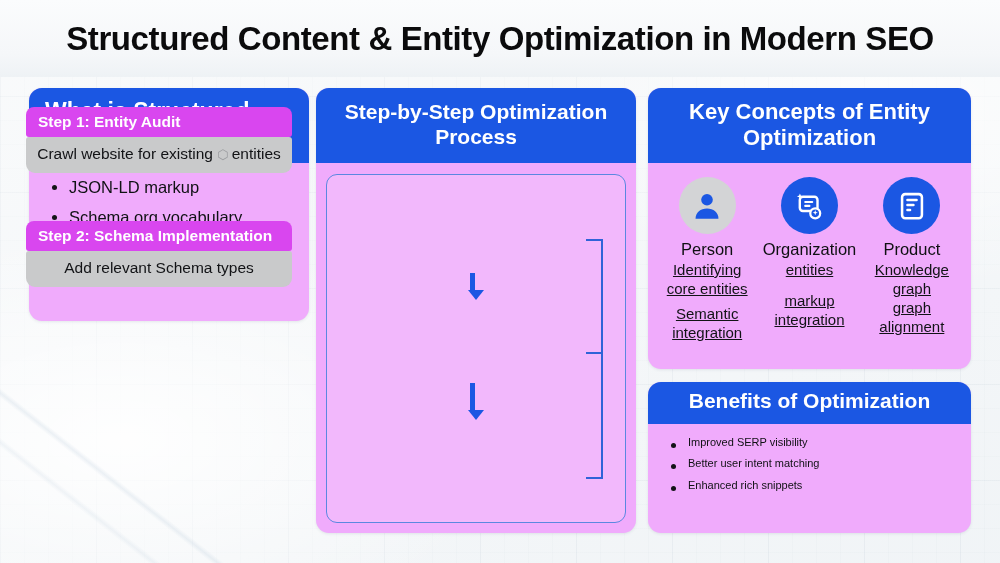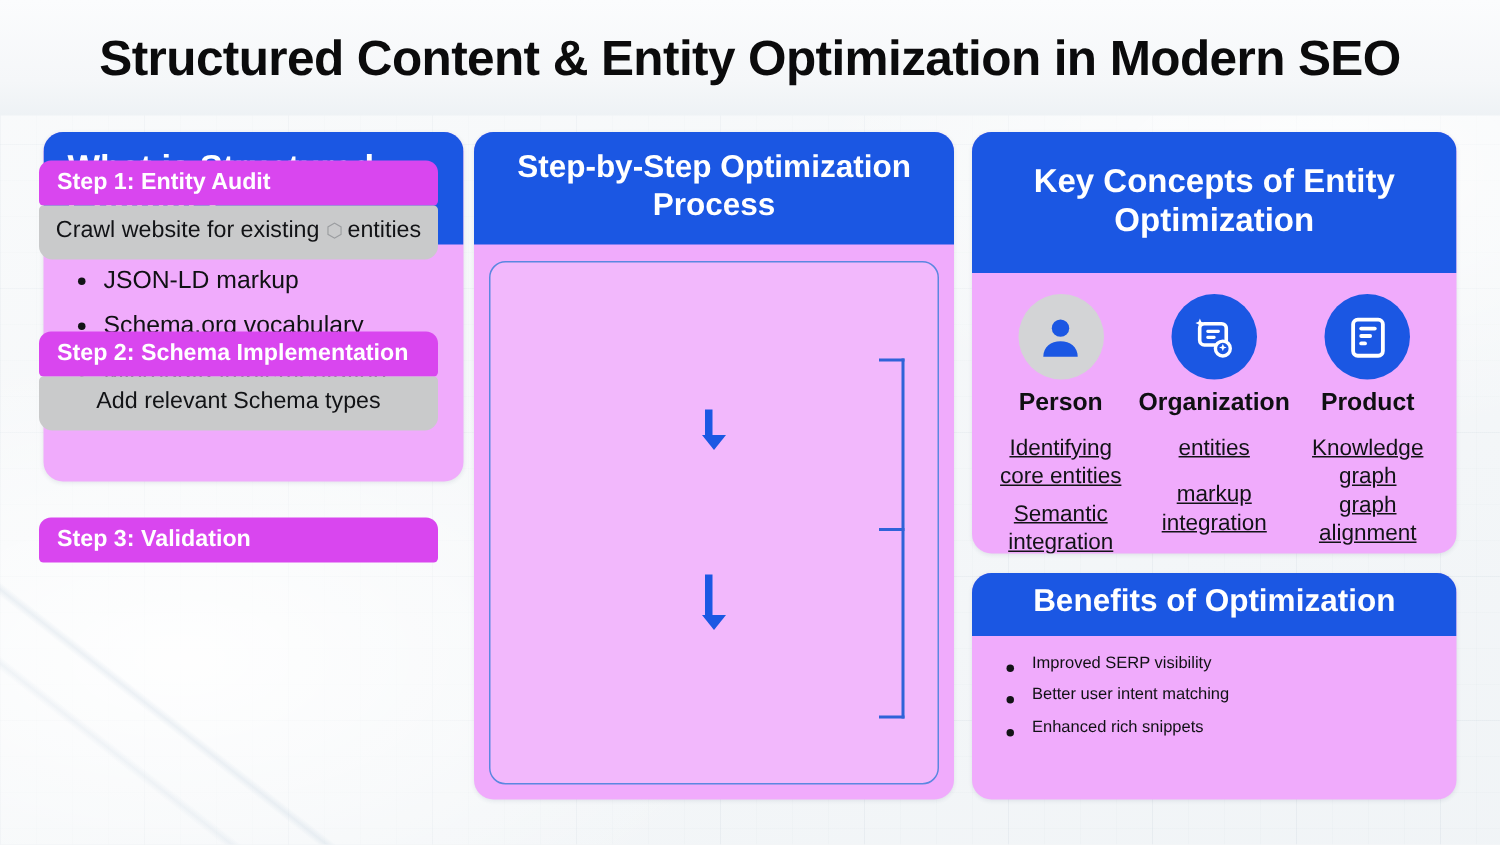--- a/index.html
+++ b/index.html
@@ -129,35 +129,35 @@
 
   
   .rail { position:absolute; background:#2f63d8; }
   #rail-v   { left:601px; top:239px;  width:2px;  height:240px; }
   #rail-h1  { left:586px; top:239px;  width:17px; height:2px; }
   #rail-h2  { left:586px; top:352px;  width:17px; height:2px; }
   #rail-h3  { left:586px; top:477px;  width:17px; height:2px; }
 
   
   #col-concepts { left:648px; top:88px; width:323px; height:281px; }
-  #col-concepts .card-head { height:94px; font-size:22px; padding-top:9px; }
+  #col-concepts .card-head { height:75px; font-size:22px; padding-top:9px; }
 
   .concepts { display:flex; padding:14px 8px 0 8px; }
   .concept { flex:1; display:flex; flex-direction:column; align-items:center; }
   .concept-icon {
     width:57px; height:57px; border-radius:50%;
     display:flex; align-items:center; justify-content:center;
     margin-bottom:6px;
   }
   .icon-person  { background:#d3d4d6; }
   .icon-org     { background:#1b57e3; }
   .icon-product { background:#1b57e3; }
   .concept-name {
-    font-size:16.5px; font-weight:bold; color:#0f1012;
-    margin-bottom:12px; white-space:nowrap;
+    font-size:16.5px; font-weight:normal; color:#0f1012;
+    margin-bottom:2px; white-space:nowrap;
   }
   .concept-lines {
     font-size:15px; color:#121316; text-align:center;
     line-height:1.26;
   }
   .concept-lines .grp { display:block;text-decoration:underline; }
   .concept-lines .gap { display:block; height:6px; }
   .pad-1 { padding-top:0; }
   .pad-2 { padding-top:0; }
 
@@ -209,21 +209,20 @@
   <div class="step-title">Step 2: Schema Implementation</div>
   <div class="step-body">Add relevant Schema types</div>
 </div>
 
 <div class="arrow" id="arrow-2">
   <div class="shaft"></div>
     <div class="head"></div>
 </div>
 
 <div class="step" id="step-3">
-  <div class="step-title">Step 3: Validation</div>
 </div>
 
 <div class="rail" id="rail-v"></div>
 <div class="rail" id="rail-h1"></div>
 <div class="rail" id="rail-h2"></div>
 <div class="rail" id="rail-h3"></div>
 
 <div class="card" id="col-concepts">
   <div class="card-head center">Key Concepts of Entity Optimization</div>
 

